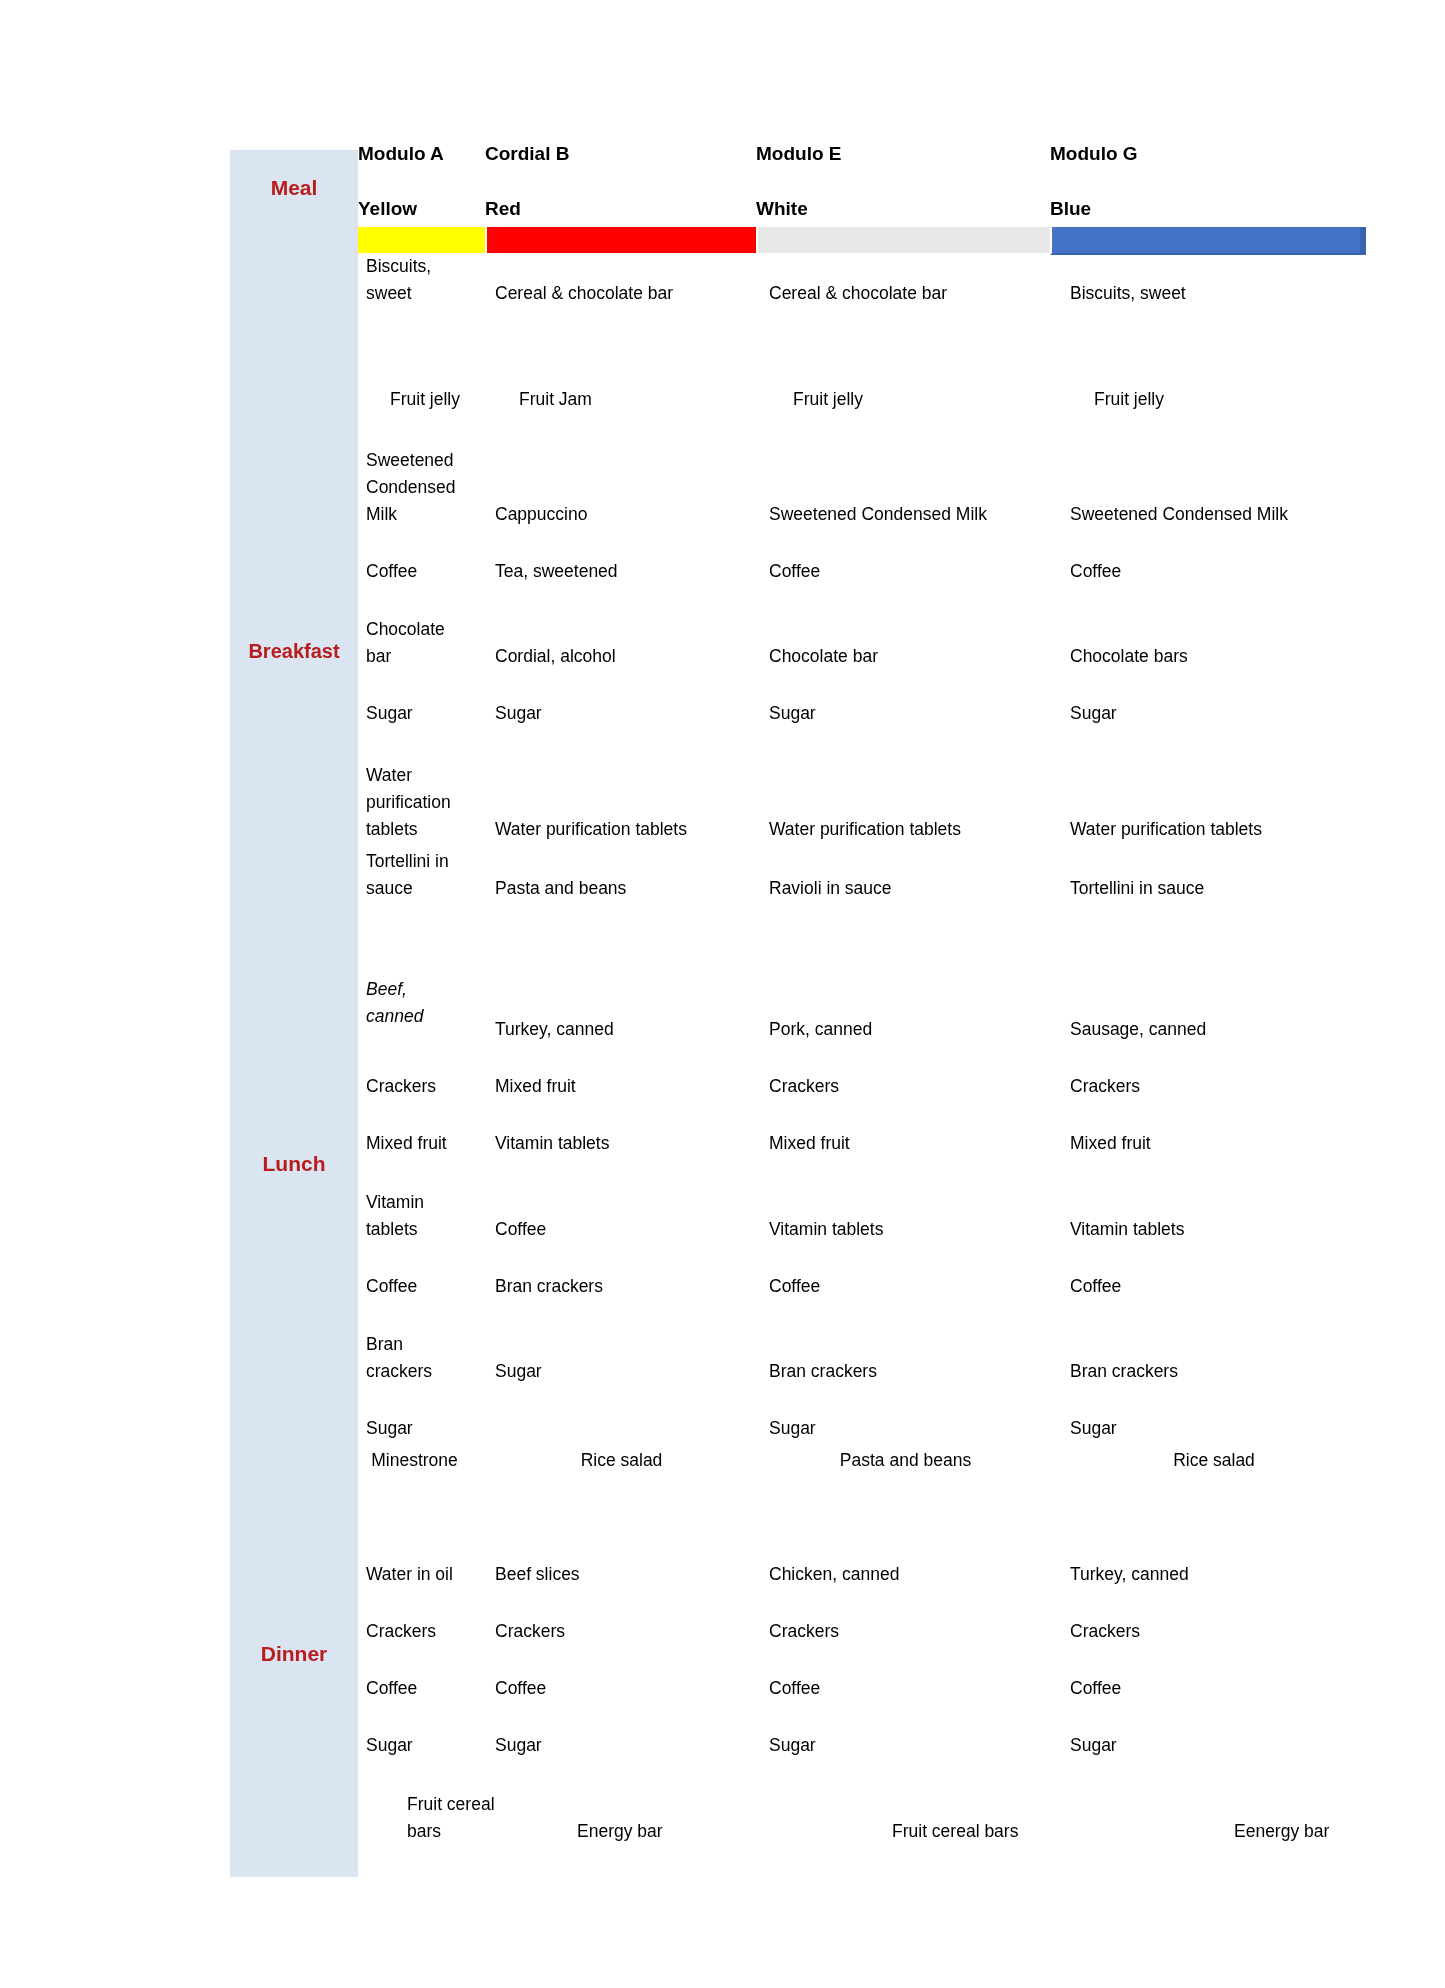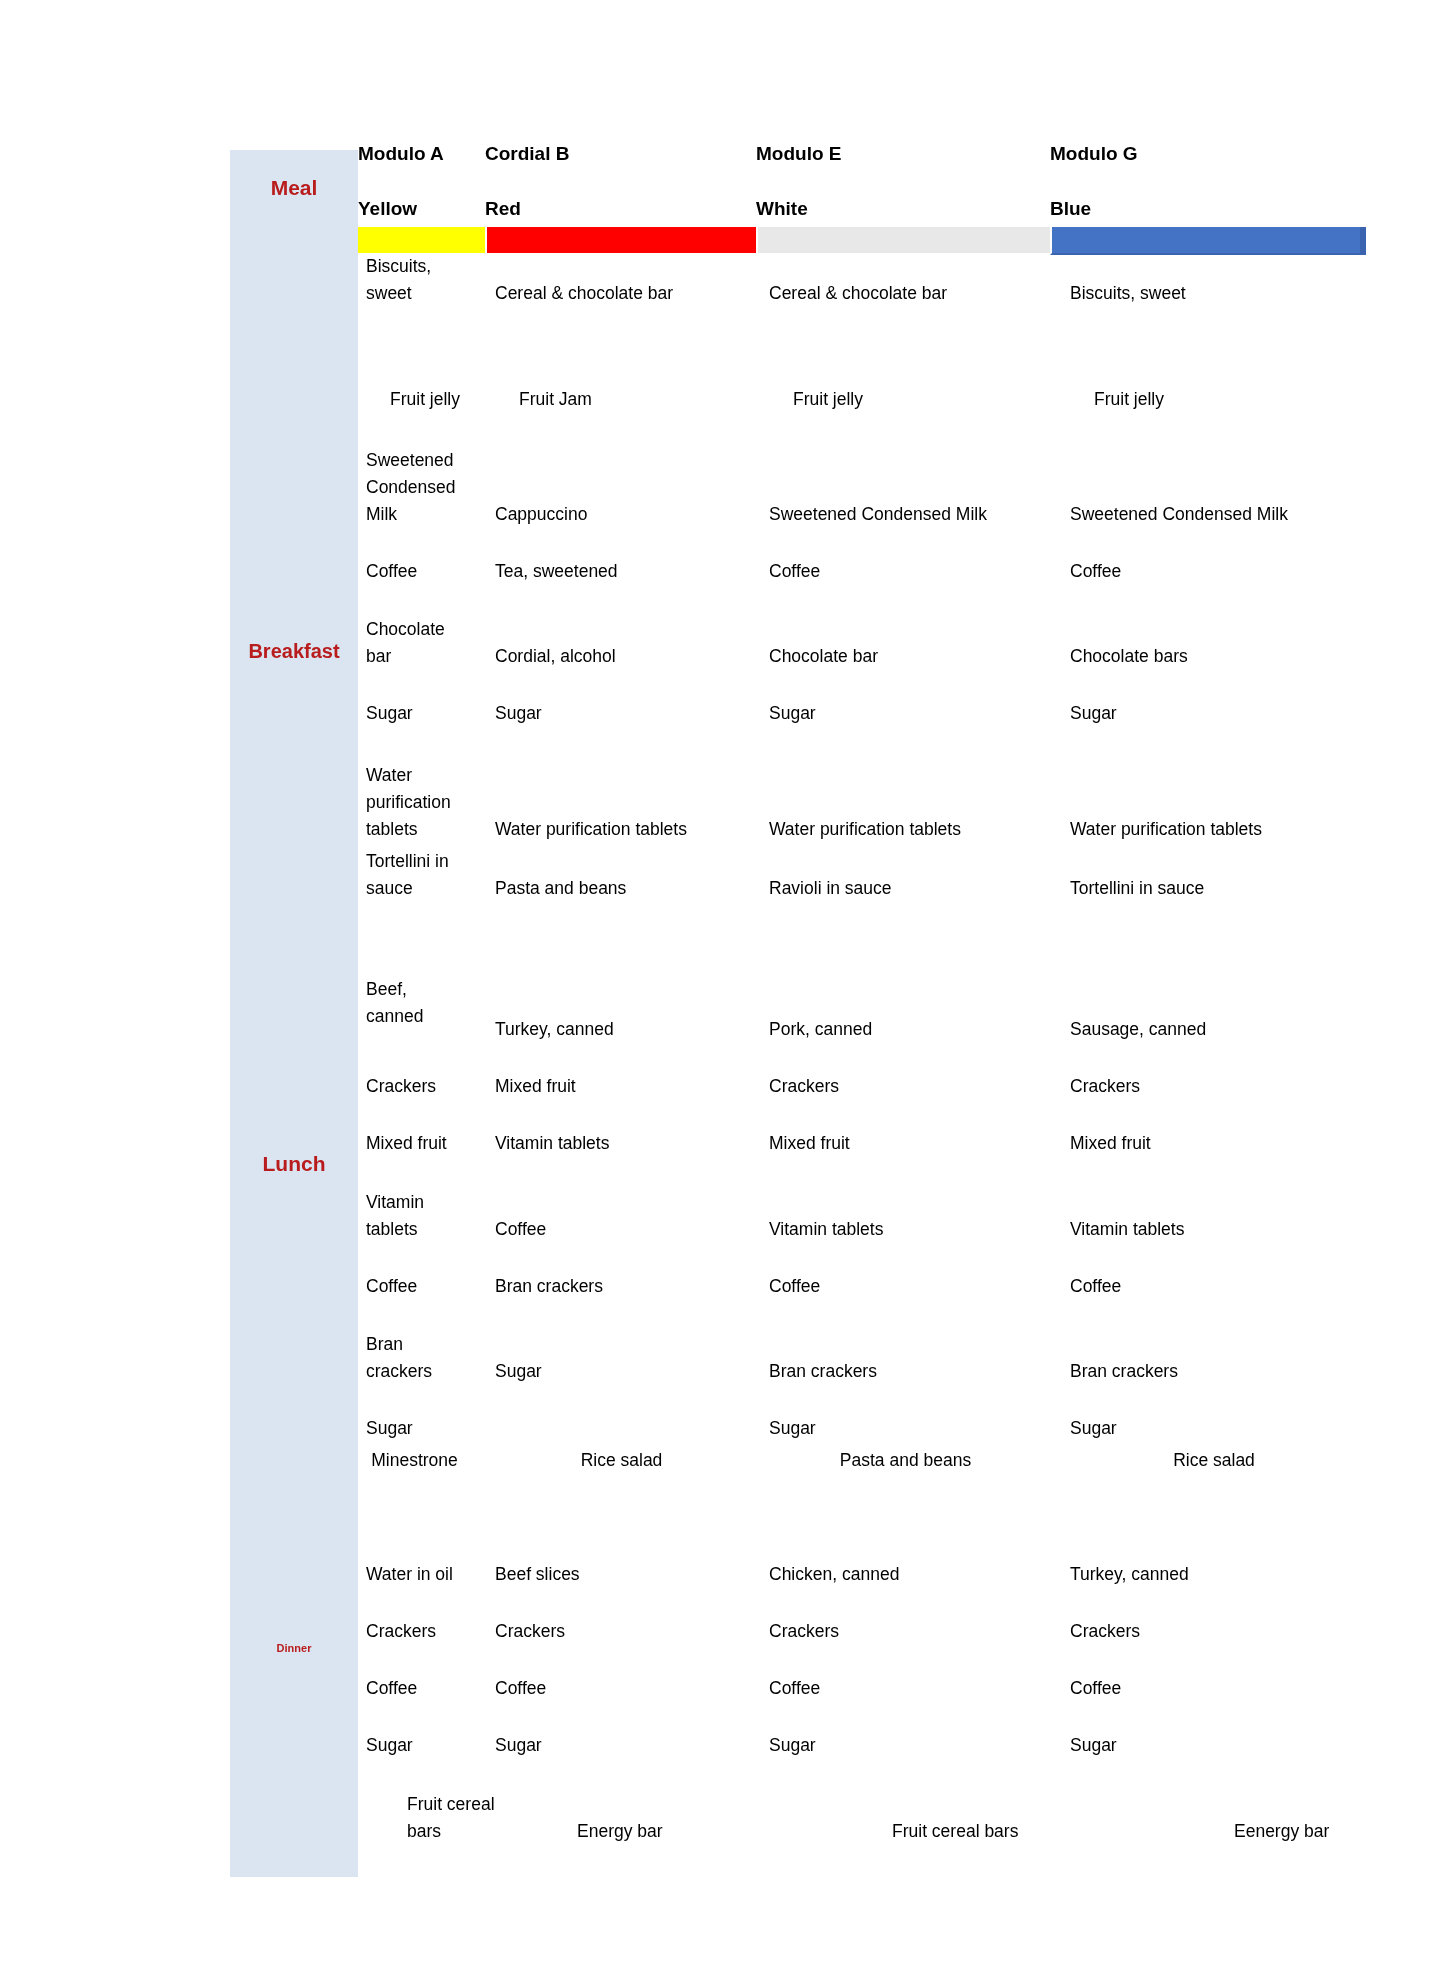--- a/index.html
+++ b/index.html
@@ -12,21 +12,21 @@
     position:absolute; left:230px; top:150px; width:128px; height:1727px;
     background:#dbe5f1;
   }
   .meal-label {
     position:absolute; left:230px; width:128px; text-align:center;
     font-weight:bold; color:#b91c1c;
   }
   .meal-label.header  { top:176px; font-size:21px; }
   .meal-label.breakfast { top:640px; font-size:20px; }
   .meal-label.lunch   { top:1152px; font-size:21px; }
-  .meal-label.dinner  { top:1642px; font-size:11px; }
+  .meal-label.dinner  { top:1642px; font-size:21px; }
 
   
   .hdr-row {
     position:absolute; left:230px; width:1136px;
     display:grid; grid-template-columns:128px 127px 271px 294px 316px;
   }
   .hdr-row.modulo { top:143px; }
   .hdr-row.colorname { top:198px; }
   .hdr-cell { text-align:left; font-weight:bold; font-size:19px; color:#000; }
 
@@ -46,21 +46,21 @@
     align-items:end;
   }
   .cell {
     font-size:17.5px; line-height:27px; padding-bottom:5px; color:#000;
     overflow-wrap:break-word;
   }
   .row > .cell:nth-child(2) { padding-left:8px;  padding-right:22px; } 
   .row > .cell:nth-child(3) { padding-left:10px; padding-right:8px; }
   .row > .cell:nth-child(4) { padding-left:13px; padding-right:8px; }
   .row > .cell:nth-child(5) { padding-left:20px; padding-right:8px; }
-  .cell.raised { padding-bottom:18px; }
+  .cell.raised { padding-bottom:18px;font-style:italic; }
 </style>
 </head>
 <body>
 
 <div class="screen">
 
   <div class="meal-col-bg"></div>
 
   <div class="hdr-row modulo">
     <div class="hdr-cell"></div>

